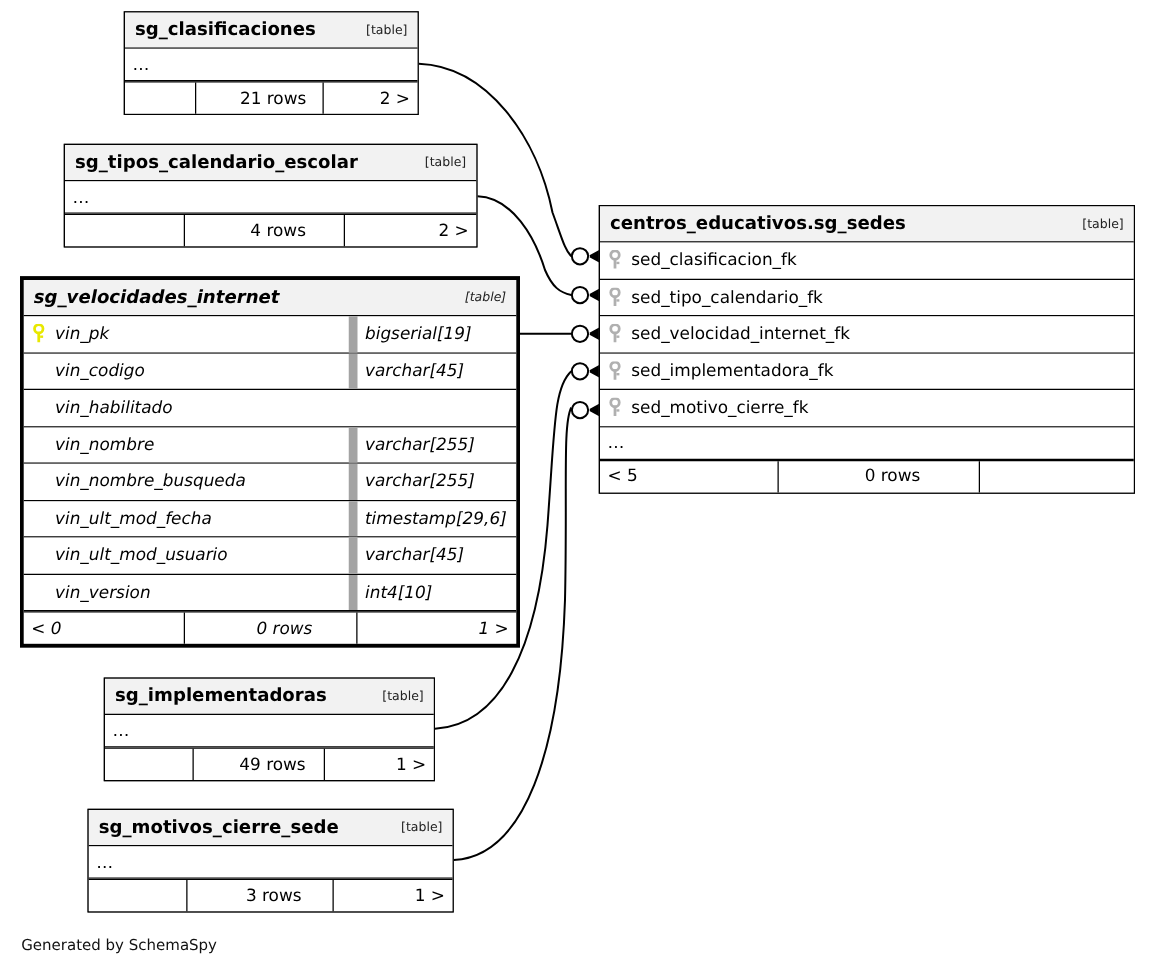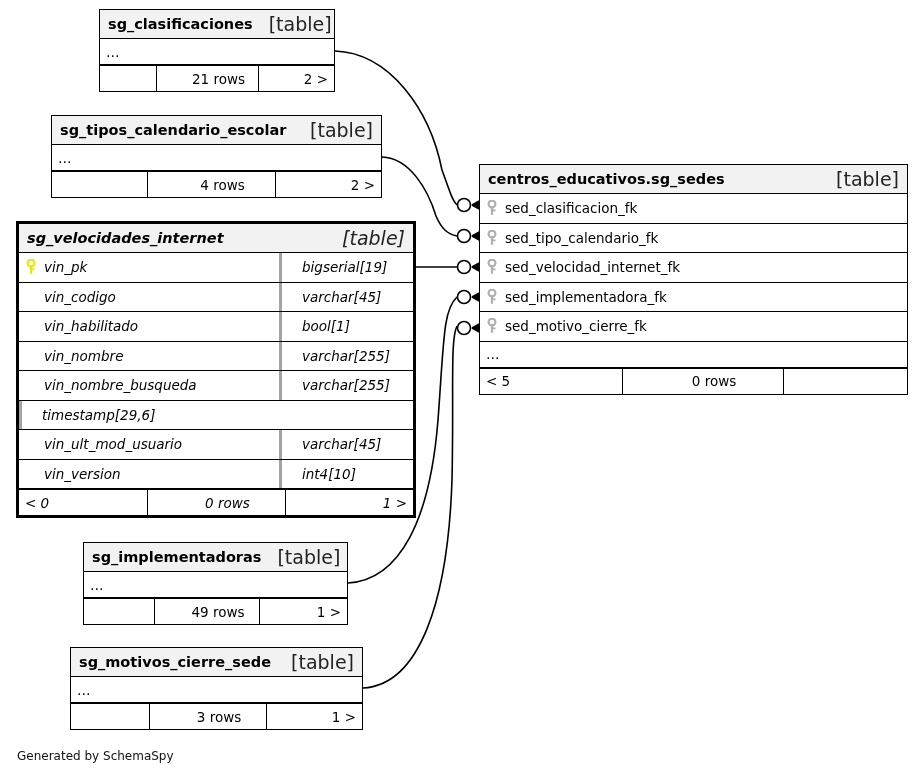--- a/index.html
+++ b/index.html
@@ -15,29 +15,29 @@
   .tbl{position:absolute;background:#404040;box-sizing:border-box;border:1px solid #000;text-align:center;}
   .tbl.thick{border:3px solid #000;}
 
   .thead{
     display:flex;align-items:center;justify-content:space-between;
     background:#f2f2f2;box-sizing:border-box;
     border-bottom:1px solid #000;
     padding:0 8px;height:29px;
   }
   .tname{font-weight:bold;font-size:14.5px;letter-spacing:0px;white-space:nowrap;}
-  .ttag{font-size:19px;color:#222;white-space:nowrap;margin-left:16px;}
+  .ttag{font-size:10px;color:#222;white-space:nowrap;margin-left:16px;}
 
   .rowline{
     display:flex;align-items:center;box-sizing:border-box;
     height:29.5px;border-bottom:1px solid #000;background:#fff;
   }
   .rowline:last-child{border-bottom:none;}
   .colname{display:flex;align-items:center;flex:1 1 auto;padding-left:6px;font-size:13.5px;white-space:nowrap;overflow:hidden;}
-  .coltype{box-sizing:border-box;border-left:3px solid #a3a3a3;padding-left:20px;font-size:13.5px;white-space:nowrap;display:flex;align-items:center;height:100%;}
+  .coltype{box-sizing:border-box;border-left:7px solid #a3a3a3;padding-left:6px;font-size:13.5px;white-space:nowrap;display:flex;align-items:center;height:100%;margin-left:15px;}
 
   .ellipsis{box-sizing:border-box;height:26px;display:flex;align-items:center;padding-left:6px;font-size:13.5px;border-bottom:1px solid #000;background:#fff;letter-spacing:1px;}
 
   .tfoot{display:flex;box-sizing:border-box;height:26px;border-top:1px solid #000;background:#fff;}
   .tfoot .fcell{box-sizing:border-box;display:flex;align-items:center;font-size:13.5px;height:100%;padding:0 6px;}
   .tfoot .fcell+.fcell{border-left:1px solid #000;padding-left:28px;}
   .f-left{justify-content:flex-start;}
   .f-mid{justify-content:center;}
   .f-right{justify-content:flex-end;}
 
@@ -139,40 +139,43 @@
         <span>vin_codigo</span>
       </span>
       <span class="coltype" style="width:134px;">varchar[45]</span>
     </div>
 
     <div class="rowline">
       <span class="colname">
         <span class="keyicon"></span>
         <span>vin_habilitado</span>
       </span>
-      <span class="coltype" style="width:134px;">bool[1]</span>
     </div>
 
     <div class="rowline">
       <span class="colname">
         <span class="keyicon"></span>
         <span>vin_nombre</span>
       </span>
       <span class="coltype" style="width:134px;">varchar[255]</span>
     </div>
 
     <div class="rowline">
       <span class="colname">
         <span class="keyicon"></span>
         <span>vin_nombre_busqueda</span>
       </span>
       <span class="coltype" style="width:134px;">varchar[255]</span>
     </div>
 
     <div class="rowline">
+      <span class="colname">
+        <span class="keyicon"></span>
+        <span>vin_ult_mod_fecha</span>
+      </span>
       <span class="coltype" style="width:134px;">timestamp[29,6]</span>
     </div>
 
     <div class="rowline">
       <span class="colname">
         <span class="keyicon"></span>
         <span>vin_ult_mod_usuario</span>
       </span>
       <span class="coltype" style="width:134px;">varchar[45]</span>
     </div>

